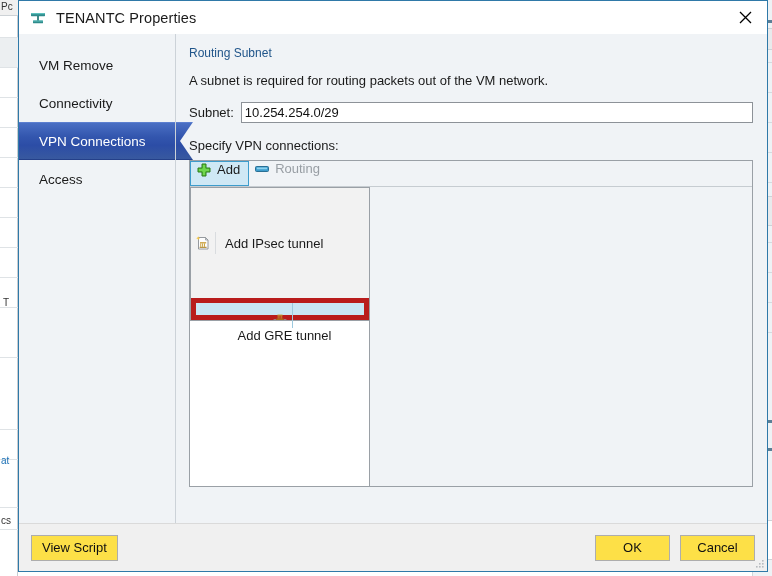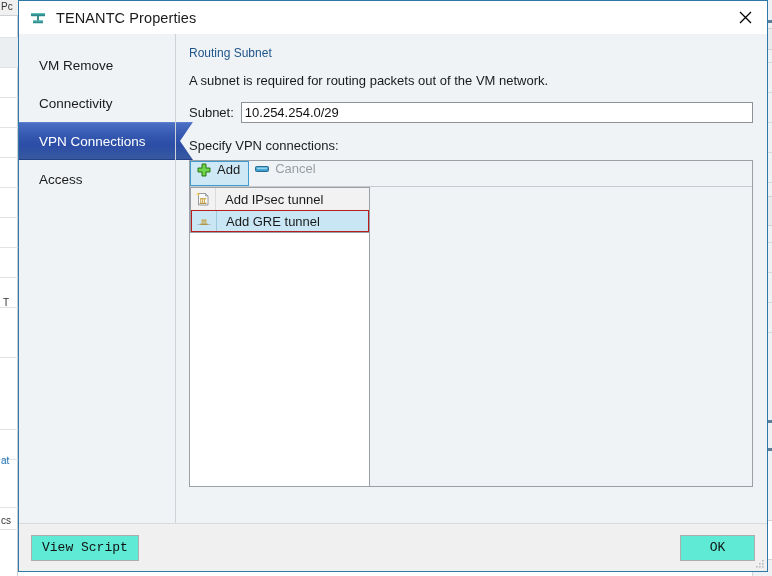--- a/index.html
+++ b/index.html
@@ -307,24 +307,26 @@
   }
   .menu-item {
     height: 22px;
     display: flex;
     align-items: center;
     font-size: 13px;
     color: #1a1a1a;
     cursor: default;
     box-sizing: border-box;
     background: #f2f2f2;
+    margin-top: 44px;
   }
   .menu-item.hover {
     background: #c9e6f5;
-    border: 1px solid #b91c1c;
+    border: 5px solid #b91c1c;
+    flex-direction: column;
   }
   .mi-icon-cell {
     width: 25px;
     flex: 0 0 25px;
     display: flex;
     align-items: center;
     justify-content: center;
     border-right: 1px solid #d9dcdf;
     height: 100%;
     box-sizing: border-box;
@@ -341,23 +343,23 @@
     border-top: 1px solid #dadada;
     display: flex;
     align-items: center;
     padding: 0 12px;
     box-sizing: border-box;
     position: relative;
   }
   .btn {
     height: 26px;
     min-width: 75px;
-    background: #5eead4;
+    background: #fde047;
     border: 1px solid #adadad;
-    font-family: Liberation Mono, monospace;
+    font-family: Liberation Sans, sans-serif;
     font-size: 13px;
     color: #111;
     cursor: default;
     padding: 0 10px;
     box-sizing: border-box;
   }
   .footer-spacer { flex: 1 1 auto; }
   .btn + .btn { margin-left: 10px; }
   .grip {
     position: absolute;
@@ -480,21 +482,21 @@
             </span>
             <span>Add</span>
           </div>
           <div class="tb-btn disabled">
             <span class="tb-ico">
               <svg width="16" height="16" viewBox="0 0 16 16">
                 <rect x="1.5" y="5.5" width="13" height="5" rx="1" fill="#3d9ccc" stroke="#2a6f94" stroke-width="1"></rect>
                 <rect x="2.8" y="6.6" width="10.4" height="1.6" rx="0.6" fill="#8fd2ee"></rect>
               </svg>
             </span>
-            <span>Cancel</span>
+            <span>Routing</span>
           </div>
         </div>
 
         <div class="panes">
           <div class="pane-left"></div>
           <div class="pane-right"></div>
 
           <div class="dropdown">
             <div class="menu-item">
               <span class="mi-icon-cell">
@@ -532,20 +534,21 @@
           </div>
         </div>
       </div>
     </div>
   </div>
 
   <div class="footer">
     <button class="btn">View Script</button>
     <span class="footer-spacer"></span>
     <button class="btn">OK</button>
+    <button class="btn">Cancel</button>
     <span class="grip">
       <svg width="13" height="13" viewBox="0 0 13 13">
         <g fill="#8a9099">
           <rect x="10" y="2" width="1.6" height="1.6"></rect>
           <rect x="10" y="5" width="1.6" height="1.6"></rect>
             <rect x="7" y="5" width="1.6" height="1.6"></rect>
           <rect x="10" y="8" width="1.6" height="1.6"></rect>
             <rect x="7" y="8" width="1.6" height="1.6"></rect>
             <rect x="4" y="8" width="1.6" height="1.6"></rect>
         </g>

